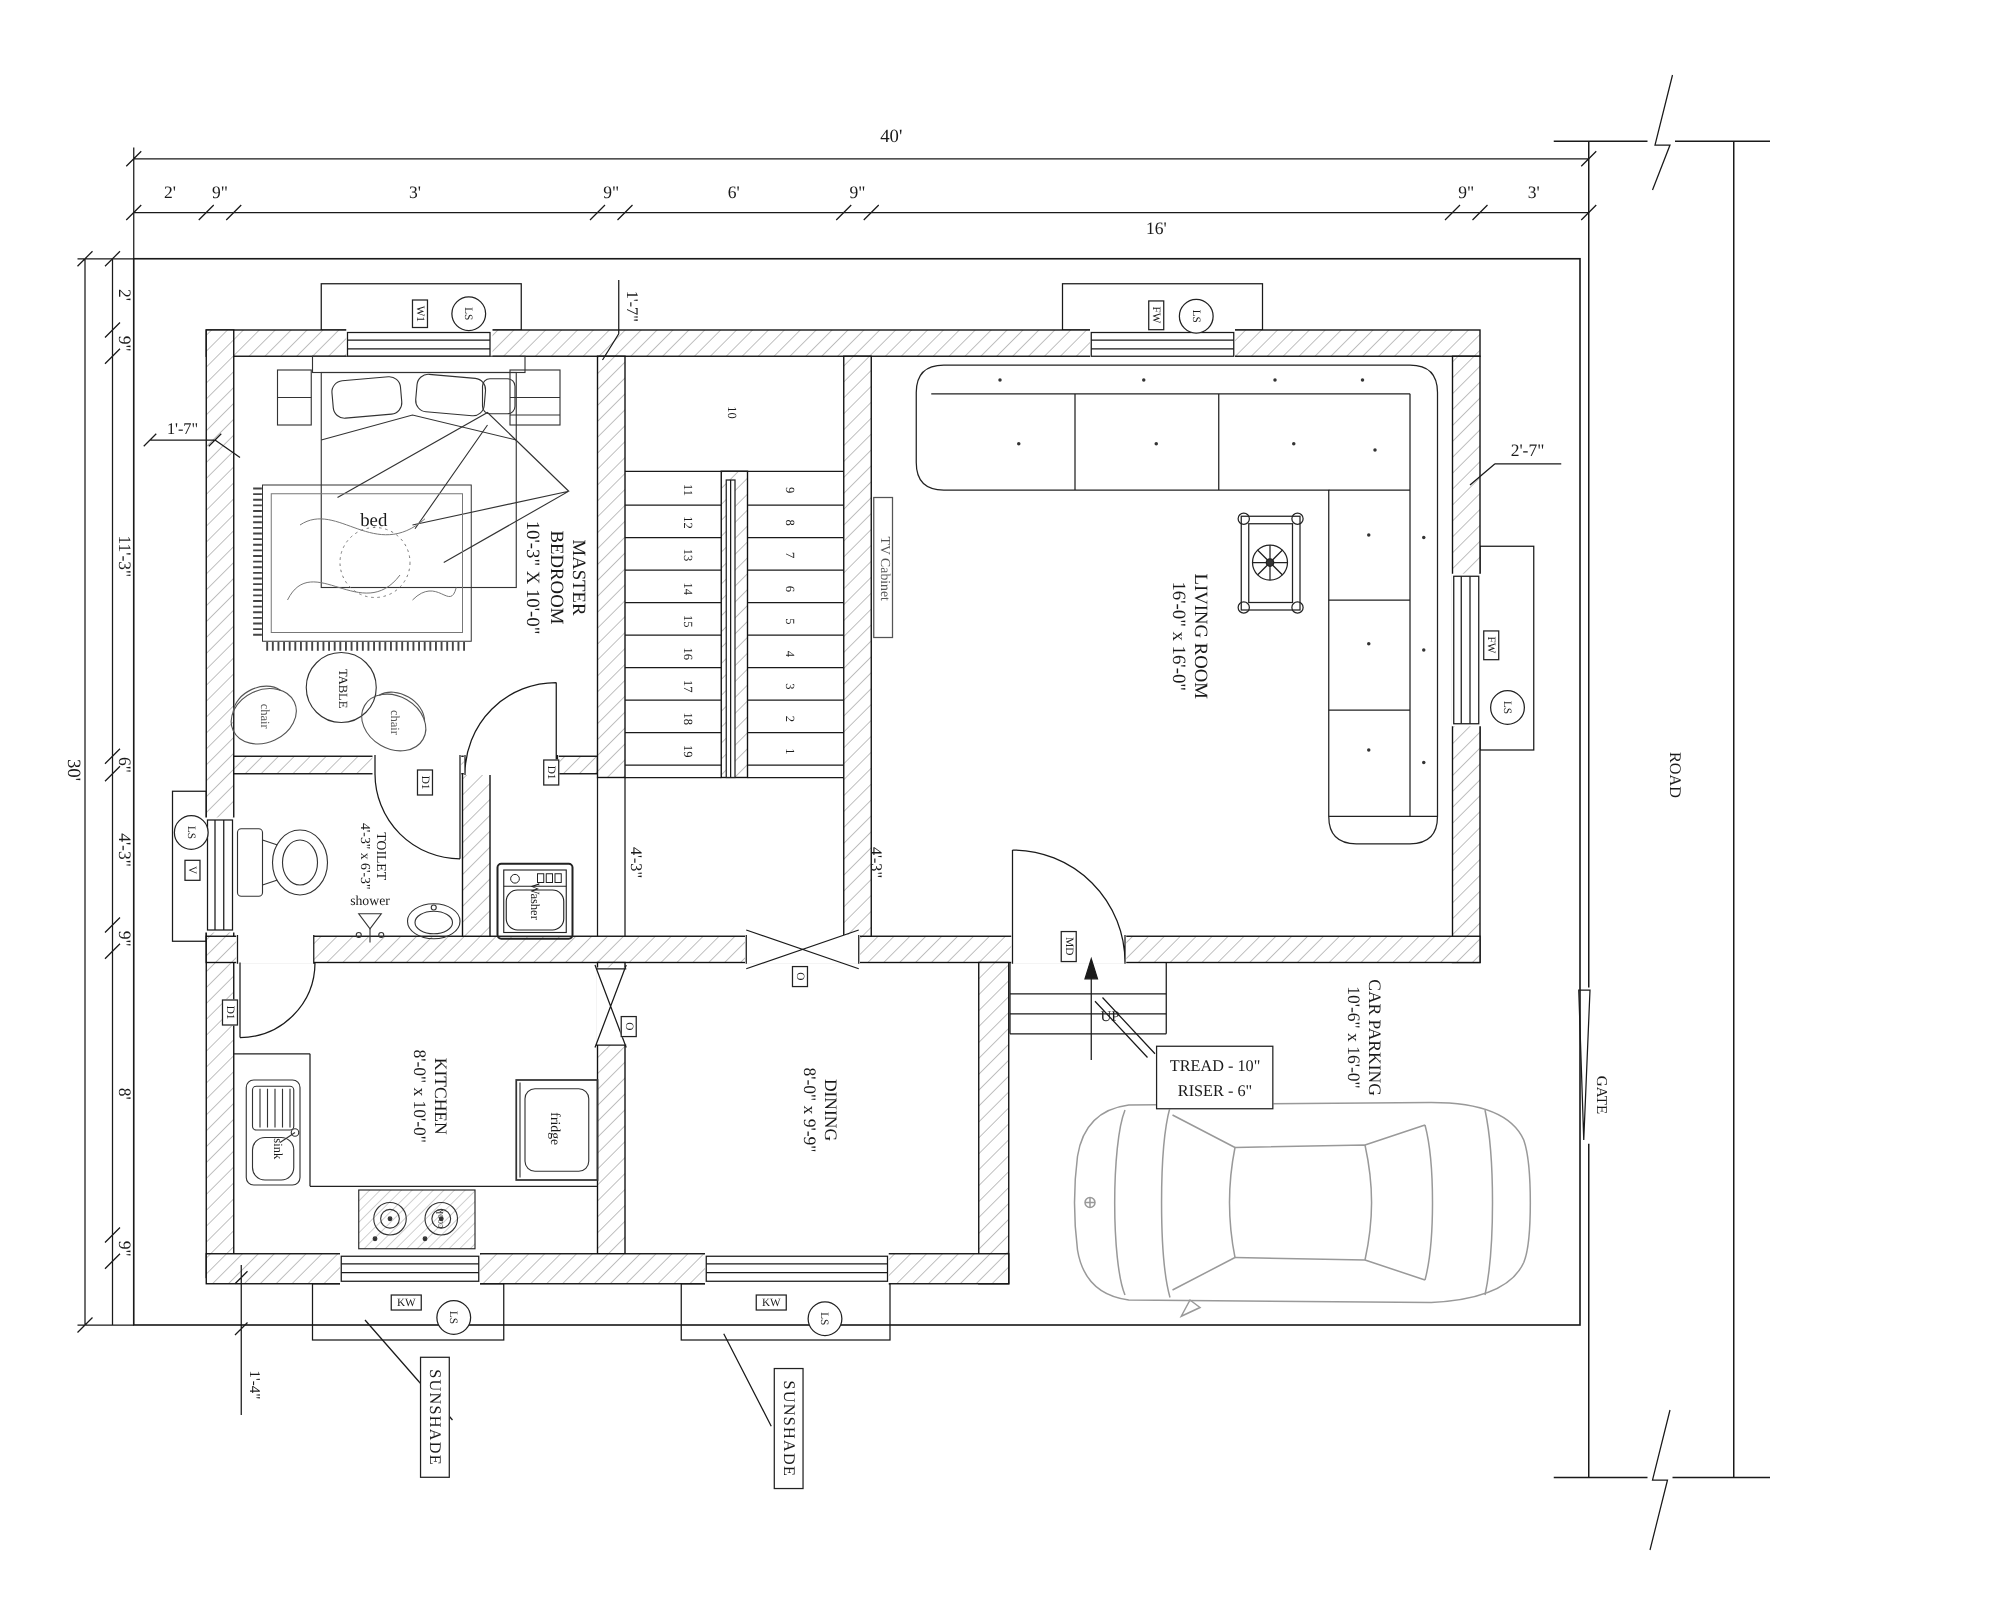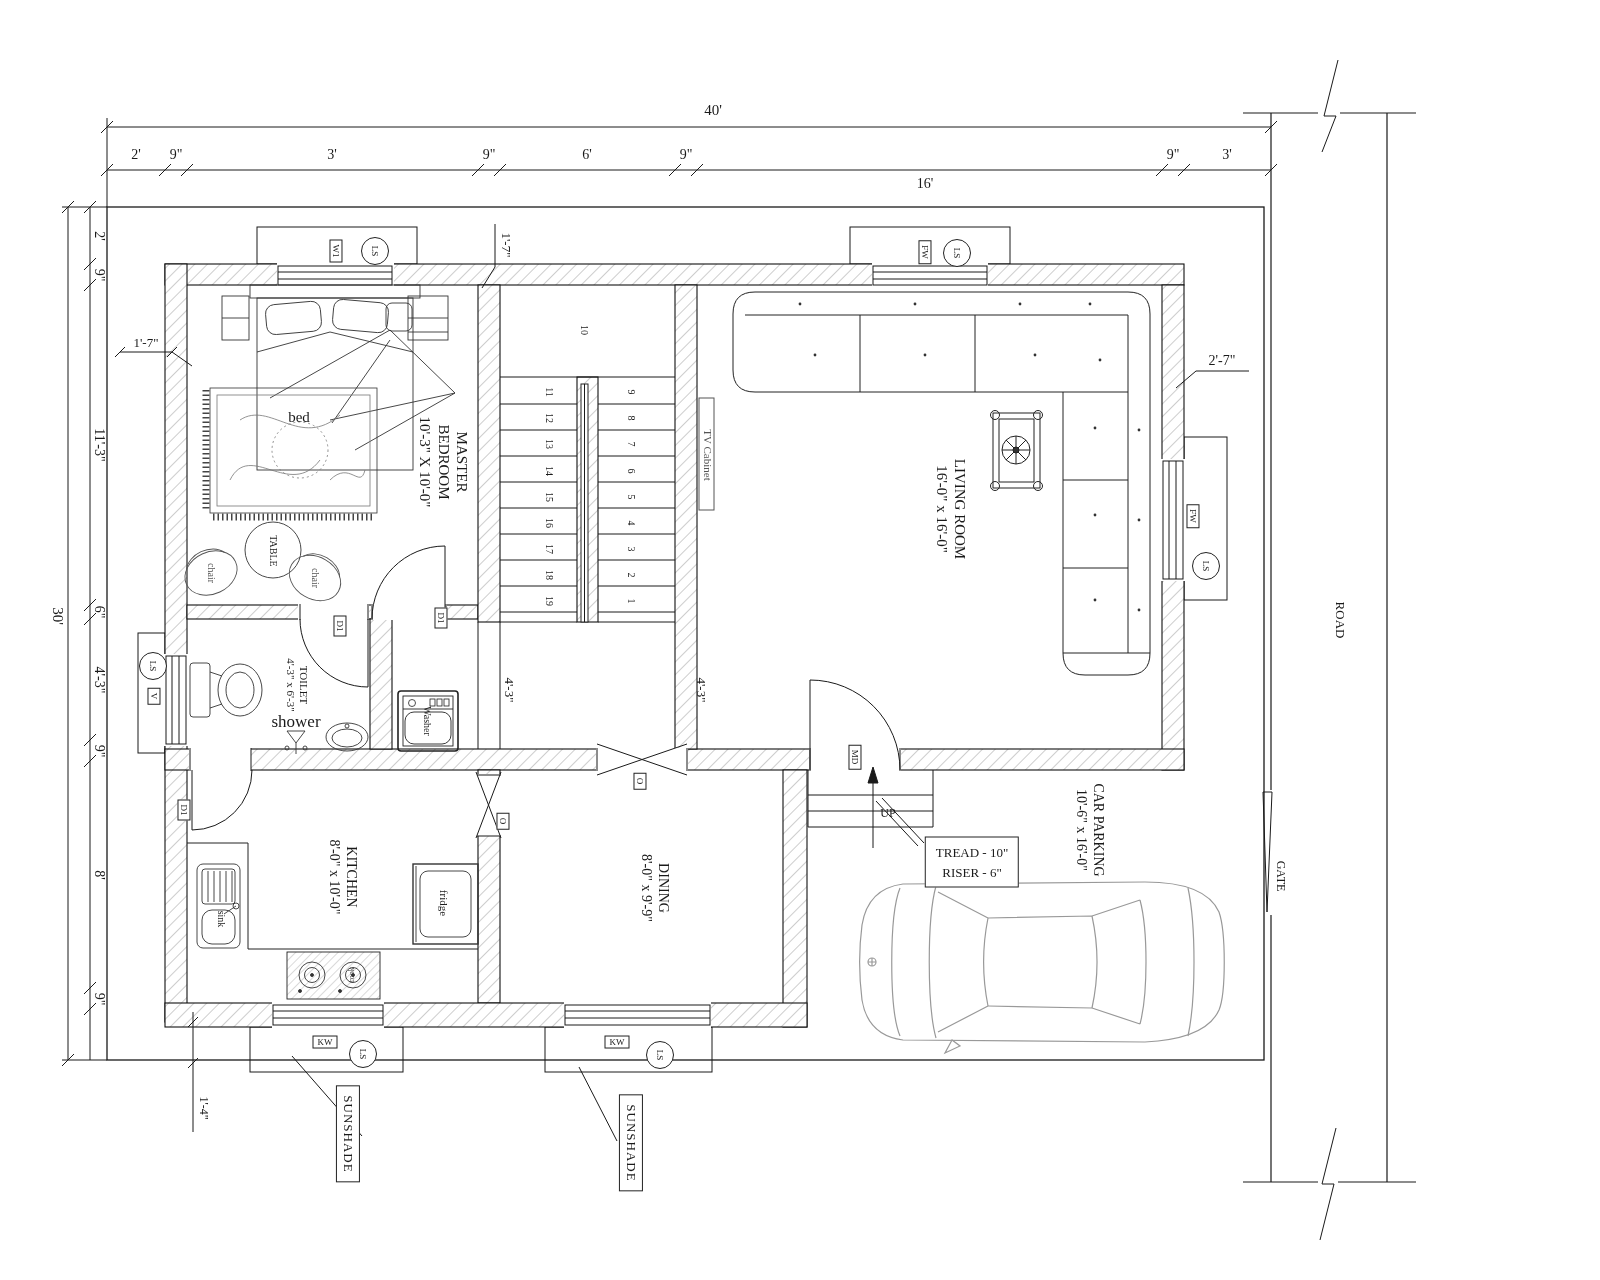--- a/index.html
+++ b/index.html
@@ -339,21 +339,21 @@
       <div class="lbl" style="left: 343px; top: 877px; font-size: 14px; transform: translate(-50%, -50%) rotate(90deg);">KITCHEN
 8'-0" x 10'-0"</div>
       <div class="lbl" style="left: 655px; top: 888px; font-size: 14px; transform: translate(-50%, -50%) rotate(90deg);">DINING
 8'-0" x 9'-9"</div>
       <div class="lbl" style="left: 1090px; top: 830px; font-size: 14px; transform: translate(-50%, -50%) rotate(90deg);">CAR PARKING
 10'-6" x 16'-0"</div>
       <div class="lbl" style="left: 299px; top: 417px; font-size: 15px; transform: translate(-50%, -50%);">bed</div>
       <div class="lbl" style="left: 273px; top: 551px; font-size: 10px; transform: translate(-50%, -50%) rotate(90deg);">TABLE</div>
       <div class="lbl" style="left: 211px; top: 573px; font-size: 10px; transform: translate(-50%, -50%) rotate(90deg); color: rgb(85, 85, 85);">chair</div>
       <div class="lbl" style="left: 315px; top: 578px; font-size: 10px; transform: translate(-50%, -50%) rotate(90deg); color: rgb(85, 85, 85);">chair</div>
-      <div class="lbl" style="left: 296px; top: 722px; font-size: 17px; transform: translate(-50%, -50%);">shower</div>
+      <div class="lbl" style="left: 296px; top: 722px; font-size: 11px; transform: translate(-50%, -50%);">shower</div>
       <div class="lbl" style="left: 221px; top: 919px; font-size: 10px; transform: translate(-50%, -50%) rotate(90deg);">sink</div>
       <div class="lbl" style="left: 443px; top: 903px; font-size: 11px; transform: translate(-50%, -50%) rotate(90deg);">fridge</div>
       <div class="lbl" style="left: 352px; top: 975px; font-size: 8px; transform: translate(-50%, -50%) rotate(-90deg); color: rgb(51, 51, 51);">cook</div>
       <div class="lbl" style="left: 427px; top: 721px; font-size: 10px; transform: translate(-50%, -50%) rotate(90deg);">Washer</div>
       <div class="lbl" style="left: 707px; top: 455px; font-size: 11px; transform: translate(-50%, -50%) rotate(90deg); color: rgb(85, 85, 85);">TV Cabinet</div>
       <div class="lbl box" style="left: 336px; top: 251px; font-size: 9px; transform: translate(-50%, -50%) rotate(90deg);">W1</div>
       <div class="lbl circle" style="left: 375px; top: 251px; font-size: 9px; transform: translate(-50%, -50%) rotate(90deg);">LS</div>
       <div class="lbl box" style="left: 925px; top: 252px; font-size: 9px; transform: translate(-50%, -50%) rotate(90deg);">FW</div>
       <div class="lbl circle" style="left: 957px; top: 253px; font-size: 9px; transform: translate(-50%, -50%) rotate(90deg);">LS</div>
       <div class="lbl box" style="left: 1193px; top: 516px; font-size: 9px; transform: translate(-50%, -50%) rotate(90deg);">FW</div>

